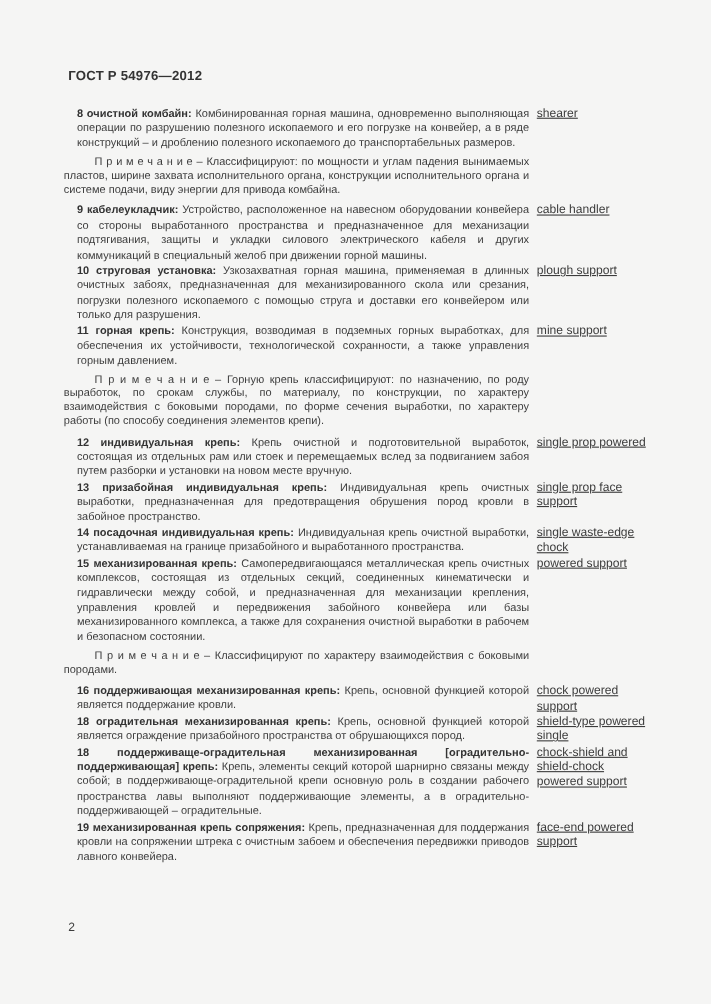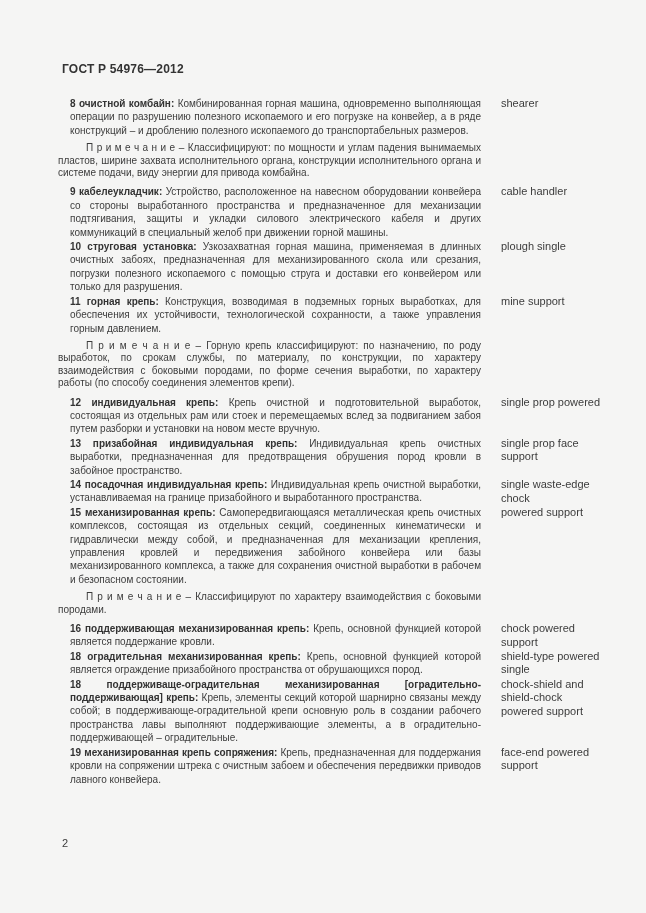--- a/index.html
+++ b/index.html
@@ -31,25 +31,26 @@
   }
   .term { color: #333333; }
   .note {
     margin: 5px 0 6px 0;
     font-size: 10px;
     line-height: 12.4px;
     text-align: justify;
     text-indent: 28px;
   }
   .en {
-    margin-left: 20px;
+    margin-left: 7px;
     width: 138px;
     font-size: 11px;
     line-height: 13.6px;
     white-space: pre-line;
+    text-decoration: underline;
   }
   .pagenum {
     position: absolute;
     left: 62px;
     top: 837px;
     font-size: 11px;
   }
 </style>
 </head>
 <body>
@@ -68,21 +69,21 @@
   <div class="main">
     <p class="def"><b class="term"><span>9</span> <span>кабелеукладчик:</span></b> <span>Устройство, расположенное на навесном оборудовании конвейера со стороны выработанного пространства и предназначенное для механизации подтягивания, защиты и укладки силового электрического кабеля и других коммуникаций в специальный желоб при движении горной машины.</span></p>
   </div>
   <div class="en">cable handler</div>
 </div>
 
 <div class="entry">
   <div class="main">
     <p class="def"><b class="term"><span>10</span> <span>струговая установка:</span></b> <span>Узкозахватная горная машина, применяемая в длинных очистных забоях, предназначенная для механизированного скола или срезания, погрузки полезного ископаемого с помощью струга и доставки его конвейером или только для разрушения.</span></p>
   </div>
-  <div class="en">plough single</div>
+  <div class="en">plough support</div>
 </div>
 
 <div class="entry">
   <div class="main">
     <p class="def"><b class="term"><span>11</span> <span>горная крепь:</span></b> <span>Конструкция, возводимая в подземных горных выработках, для обеспечения их устойчивости, технологической сохранности, а также управления горным давлением.</span></p>
     <p class="note"><span>П р и м е ч а н и е</span> <span>–</span> <span>Горную крепь классифицируют: по назначению, по роду выработок, по срокам службы, по материалу, по конструкции, по характеру взаимодействия с боковыми породами, по форме сечения выработки, по характеру работы (по способу соединения элементов крепи).</span></p>
   </div>
   <div class="en">mine support</div>
 </div>
 

